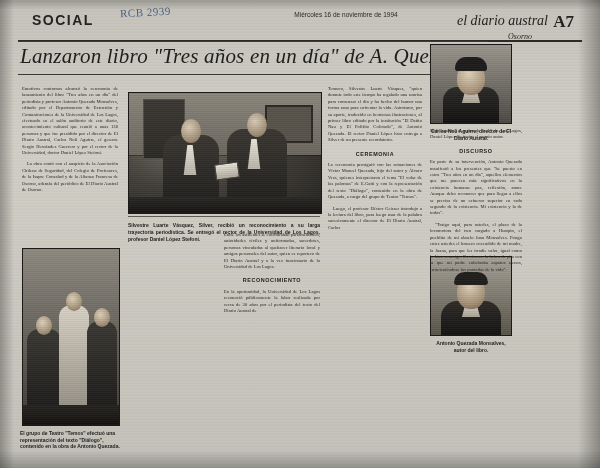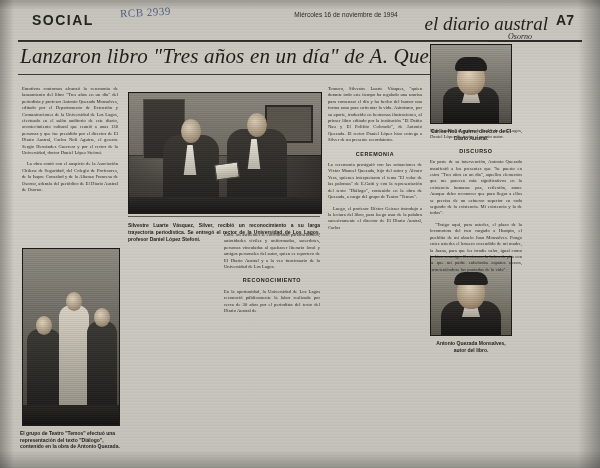--- a/index.html
+++ b/index.html
@@ -67,31 +67,31 @@
     font-family: "Liberation Sans", sans-serif;
     font-size: 6.5px;
     line-height: 9px;
     color: #2a2a26;
   }
   .masthead-paper {
     position: absolute;
     right: 34px;
     top: 3px;
     font-family: "Liberation Serif", serif;
-    font-size: 19px;
+    font-size: 14px;
     font-style: italic;
     color: #232320;
     margin-left: 24px;
   }
   .masthead-page {
     position: absolute;
     right: 8px;
     top: 2px;
-    font-family: Liberation Sans, sans-serif;
-    font-size: 14px;
+    font-family: Liberation Serif, serif;
+    font-size: 17px;
     font-weight: bold;
     color: #232320;
   }
   .archive-code {
     position: absolute;
     left: 120px;
     top: 6px;
     font-family: "Liberation Serif", serif;
     font-size: 11px;
     color: #3a4f7a;

